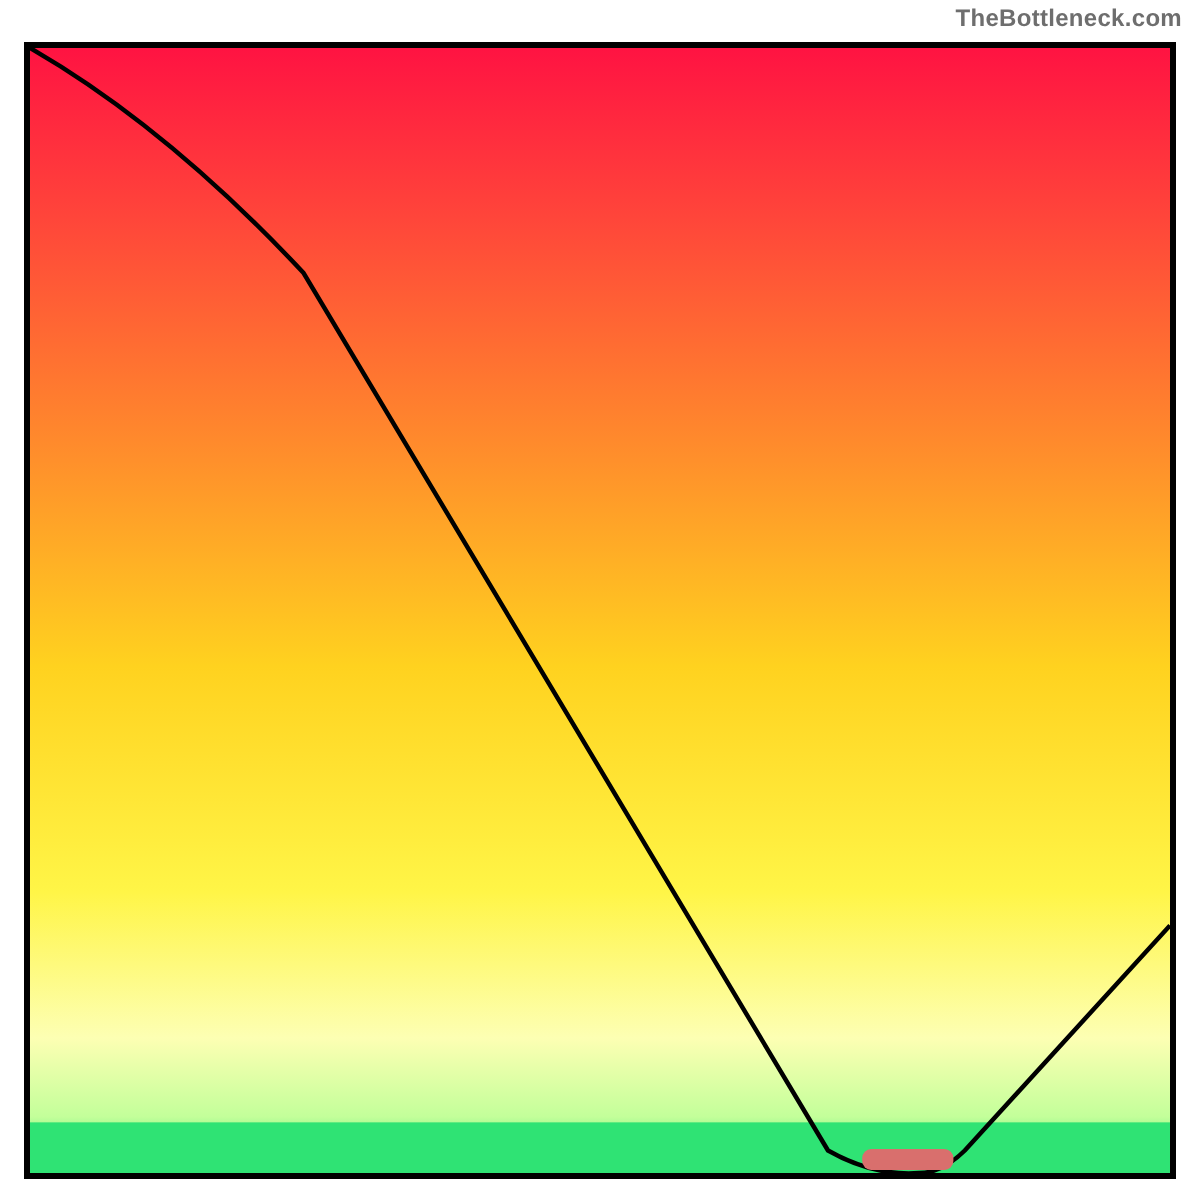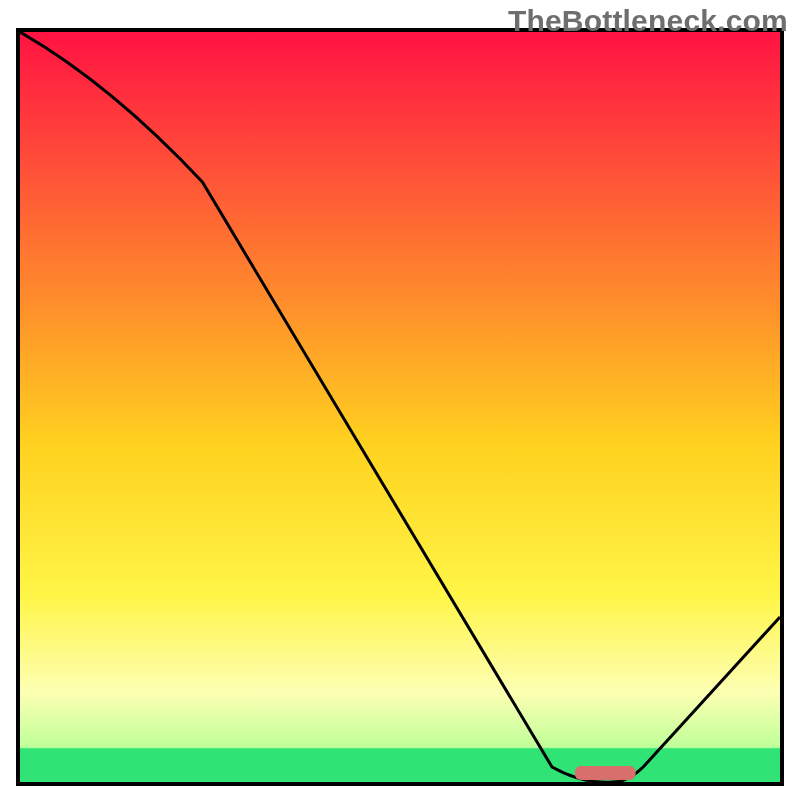--- a/index.html
+++ b/index.html
@@ -14,21 +14,21 @@
   .outer {
     position: relative;
     width: 800px;
     height: 800px;
   }
   .watermark {
     position: absolute;
     top: 4px;
     right: 12px;
     color: #6e6e6e;
-    font-size: 30px;
+    font-size: 16px;
     font-weight: 600;
     letter-spacing: 0.2px;
     z-index: 3;
   }
   .frame {
     position: absolute;
     left: 16px;
     top: 28px;
     width: 768px;
     height: 758px;

